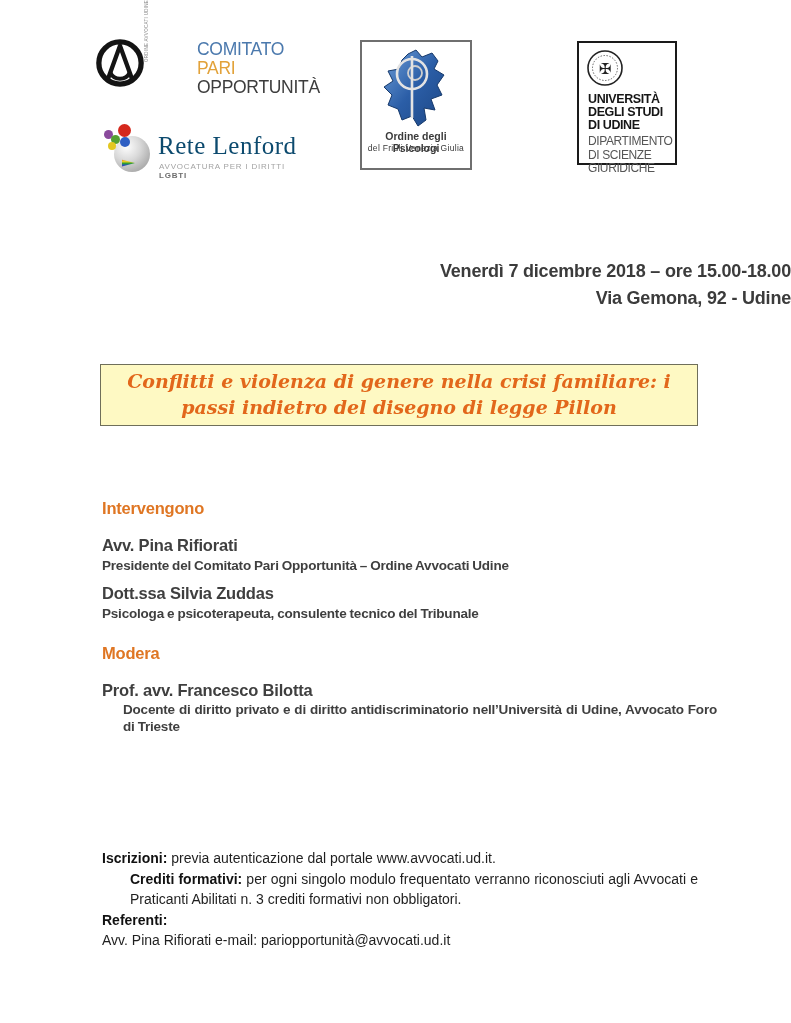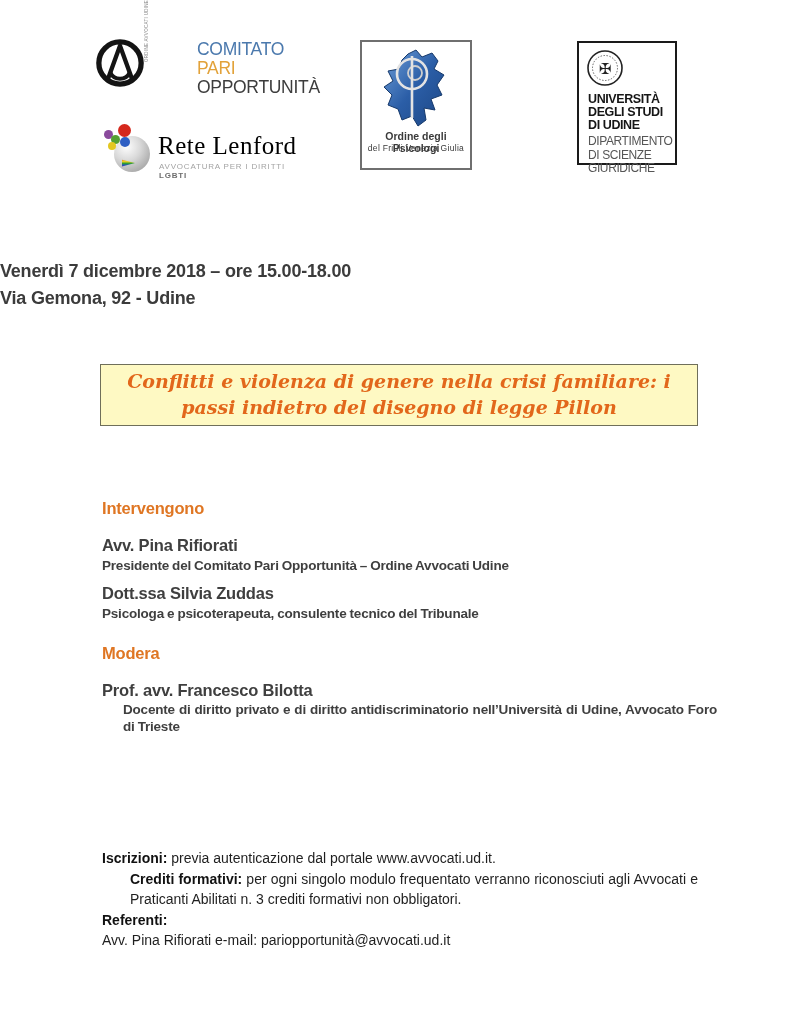--- a/index.html
+++ b/index.html
@@ -23,41 +23,41 @@
   .dot{position:absolute;border-radius:50%;}
   .dot-red{left:18px;top:0;width:13px;height:13px;background:#d5281c;}
   .dot-purple{left:4px;top:6px;width:9px;height:9px;background:#8a4a9c;}
   .dot-green{left:11px;top:11px;width:9px;height:9px;background:#55a032;}
   .dot-blue{left:20px;top:13px;width:10px;height:10px;background:#2e5fc3;}
   .dot-yellow{left:8px;top:18px;width:8px;height:8px;background:#e3c721;}
   .rainbow{position:absolute;left:22px;top:34px;width:13px;height:9px;
            background:linear-gradient(180deg,#e02020,#f09020,#e8d020,#30a030,#2050c0,#8030a0);
            clip-path:polygon(0 20%,100% 55%,0 95%);}
   .rete-title{position:absolute;left:58px;top:8px;font-family:"Liberation Serif",serif;
-              font-size:25px;color:#000000;letter-spacing:.5px;text-align:center;}
+              font-size:25px;color:#0c4a6e;letter-spacing:.5px;text-align:center;}
   .rete-sub{position:absolute;left:59px;top:38px;font-size:8px;color:#a3a3a3;letter-spacing:.8px;}
   .rete-sub b{color:#6e6e6e;}
 
   
   .psi-box{left:360px;top:40px;width:112px;height:130px;border:2px solid #6f6f6f;
            box-sizing:border-box;background:#fff;text-align:center;}
   .psi-map{position:absolute;left:12px;top:6px;}
   .psi-t1{position:absolute;left:0;right:0;top:88px;font-size:10.5px;font-weight:bold;color:#3a3a3a;}
   .psi-t2{position:absolute;left:0;right:0;top:101px;font-size:8.5px;color:#3a3a3a;letter-spacing:.3px;}
 
   
   .uni-box{left:577px;top:41px;width:100px;height:124px;border:2px solid #1a1a1a;
            box-sizing:border-box;background:#fff;}
   .uni-seal{position:absolute;left:7px;top:6px;}
   .uni-t{position:absolute;left:9px;top:50px;font-size:12.5px;font-weight:bold;color:#161616;
          line-height:13px;letter-spacing:-.4px;}
   .uni-d{position:absolute;left:9px;top:92px;font-size:12px;color:#555;line-height:13.5px;letter-spacing:-.4px;}
 
   
-  .when{left:0;top:258px;width:791px;text-align:left;color:#3b3b3b;font-weight:bold;
+  .when{left:0;top:258px;width:791px;text-align:right;color:#3b3b3b;font-weight:bold;
         font-size:18px;line-height:27px;letter-spacing:-.2px;}
   .title-box{left:100px;top:364px;width:598px;box-sizing:border-box;background:#fef9c3;
              border:1px solid #6f6f5a;text-align:center;padding:3px 8px 5px;}
   .title-box .t{font-family:"DejaVu Serif",serif;font-style:italic;font-weight:bold;
                 font-size:19px;line-height:26px;color:#e2671b;}
 
   .h-orange{color:#df7623;font-weight:bold;font-size:16.5px;letter-spacing:-.2px;}
   .name{color:#3f3f3f;font-weight:bold;font-size:16.5px;letter-spacing:-.2px;}
   .role{color:#3f3f3f;font-weight:bold;font-size:13.5px;letter-spacing:-.2px;word-spacing:-.5px;text-align:center;}
   .pos-intervengono{left:102px;top:499px;}

